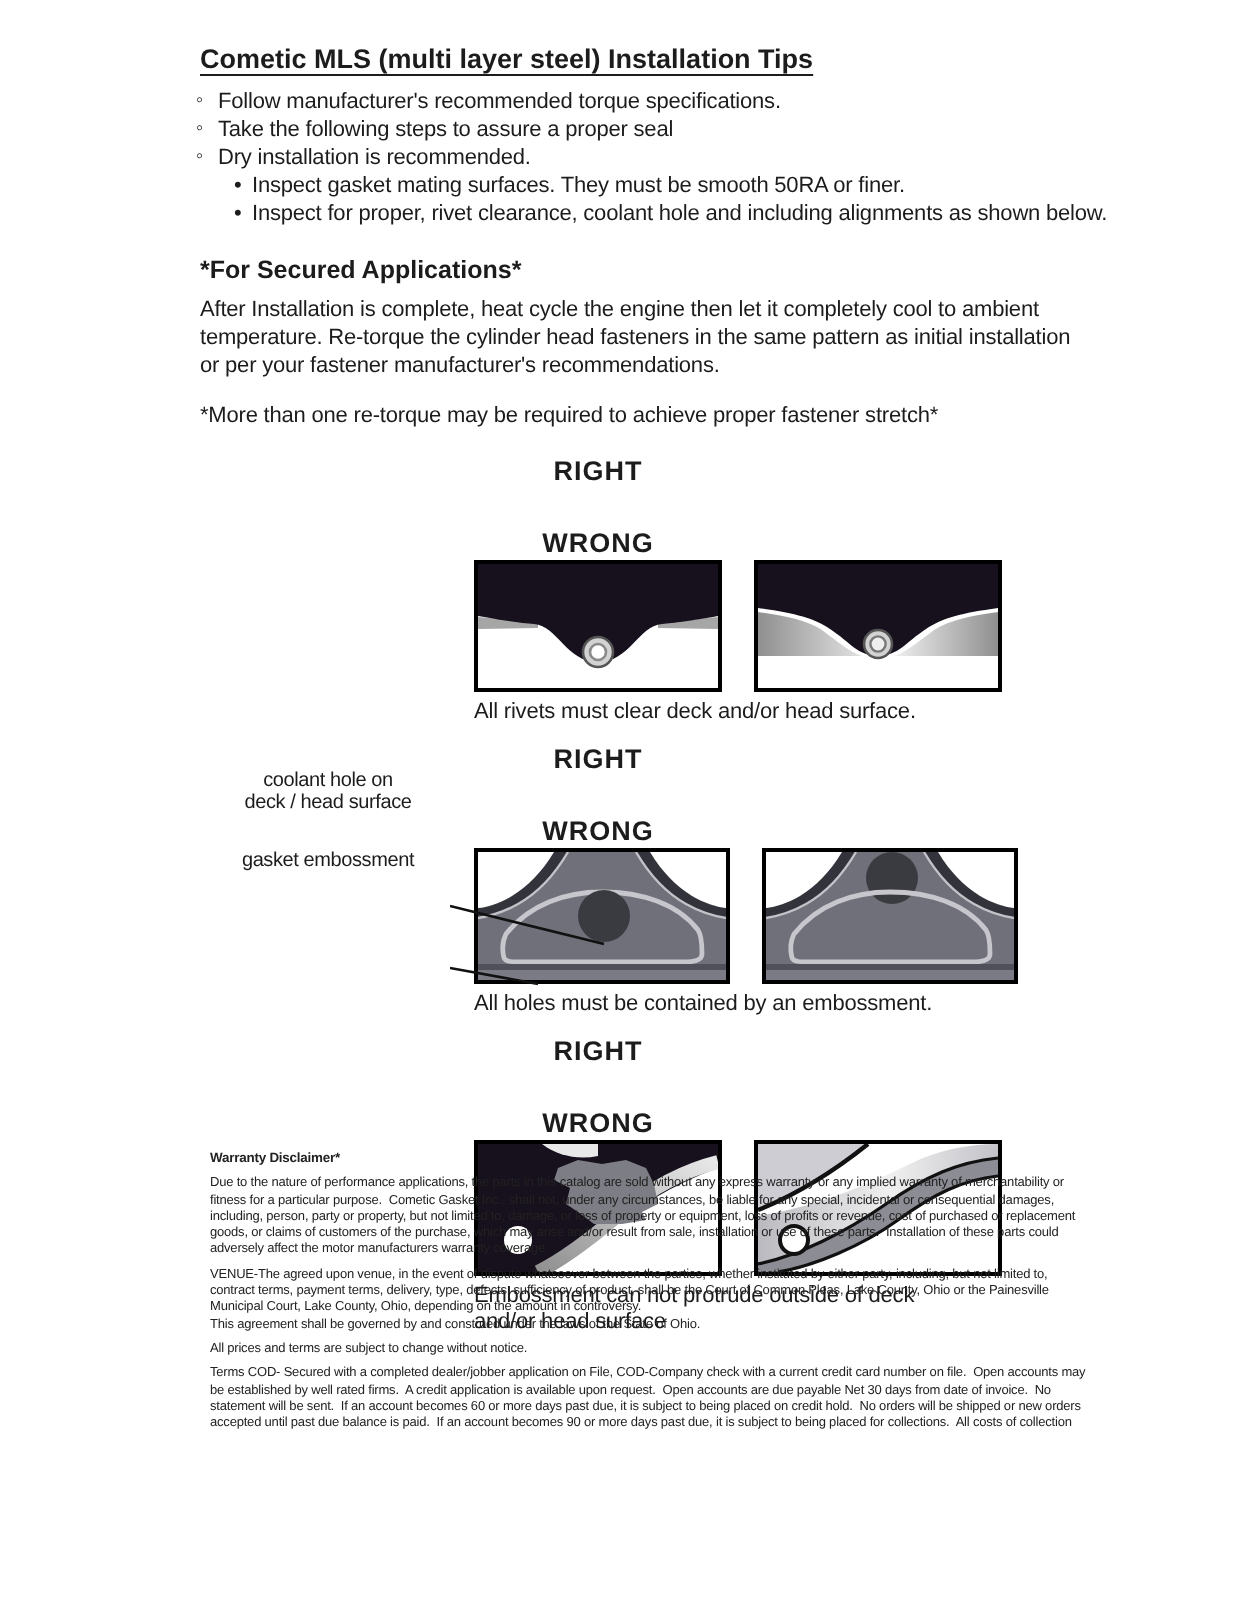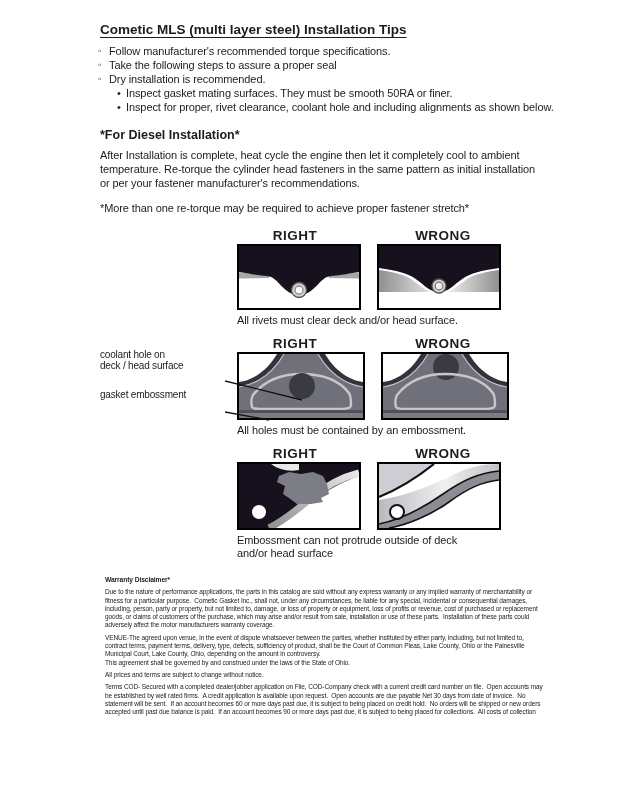--- a/index.html
+++ b/index.html
@@ -27,37 +27,37 @@
   .bullet.l1::before{content:"\25E6";position:absolute;left:-2px;top:0;font-size:10px;}
   .bullet.l2{padding-left:26px;}
   .bullet.l2::before{content:"\2022";position:absolute;left:17px;top:0;font-size:11px;}
 
   .section-heading{font-size:12.5px;font-weight:bold;margin:14px 0 6px 0;}
   .para{font-size:11px;line-height:14px;letter-spacing:-0.1px;white-space:pre;margin:0 0 9px 0;}
   .note{font-size:11px;letter-spacing:-0.1px;margin:12px 0 0 0;white-space:nowrap;}
 
   .diagrams{margin-left:137px;margin-top:14px;}
   .diagram-row{position:relative;margin-bottom:9px;width:420px;}
-  .dr-labels{display:flex;gap:32px;width:264px;}
+  .dr-labels{display:flex;gap:20px;width:264px;flex-direction:column;}
   .dr-labels span{
     display:block;width:124px;text-align:center;
     font-size:13.5px;font-weight:bold;letter-spacing:0.5px;
     padding-bottom:1px;
   }
   .dr-boxes{display:flex;gap:16px;position:relative;}
   .dbox{border:2px solid #000;display:block;background:#fff;}
   .dr-caption{
     font-size:11px;line-height:13px;letter-spacing:-0.1px;
     margin-top:4px;white-space:pre;
   }
 
   
   .annotations{
     position:absolute;left:-137px;top:13px;width:128px;
-    text-align:left;font-size:10px;line-height:11px;letter-spacing:-0.2px;
+    text-align:center;font-size:10px;line-height:11px;letter-spacing:-0.2px;
   }
   .annotations .ann{white-space:pre;}
   .annotations .ann + .ann{margin-top:18px;}
   .leader-overlay{
     position:absolute;left:-12px;top:15px;width:160px;height:66px;
     pointer-events:none;
   }
 
   .disclaimer{
     position:absolute;left:105px;top:576px;width:420px;
@@ -81,21 +81,21 @@
     <h1 class="title">Cometic MLS (multi layer steel) Installation Tips</h1>
 
     <div class="bullets">
       <div class="bullet l1">Follow manufacturer's recommended torque specifications.</div>
       <div class="bullet l1">Take the following steps to assure a proper seal</div>
       <div class="bullet l1">Dry installation is recommended.</div>
       <div class="bullet l2">Inspect gasket mating surfaces.  They must be smooth 50RA or finer.</div>
       <div class="bullet l2">Inspect for proper, rivet clearance, coolant hole and including alignments as shown below.</div>
     </div>
 
-    <div class="section-heading">*For Diesel Installation*</div>
+    <div class="section-heading">*For Secured Applications*</div>
     <p class="para">After Installation is complete, heat cycle the engine then let it completely cool to ambient
 temperature. Re-torque the cylinder head fasteners in the same pattern as initial installation
 or per your fastener manufacturer's recommendations.</p>
     <p class="note">*More than one re-torque may be required to achieve proper fastener stretch*</p>
 
     <div class="diagrams">
 
       <div class="diagram-row">
         <div class="dr-labels">
           <span>RIGHT</span>

